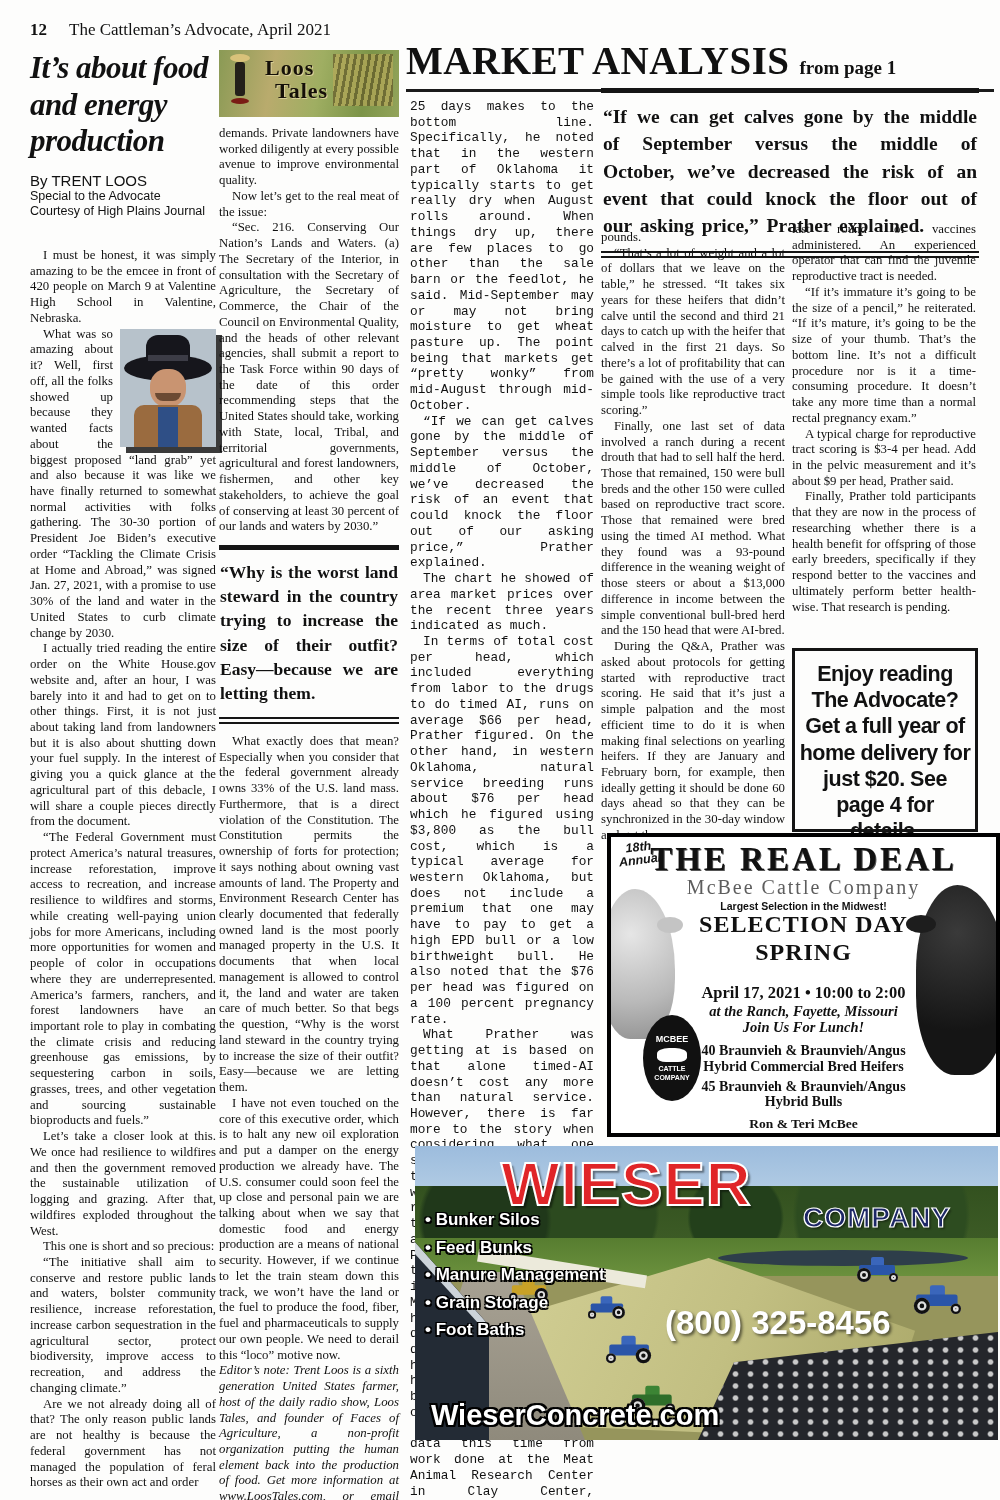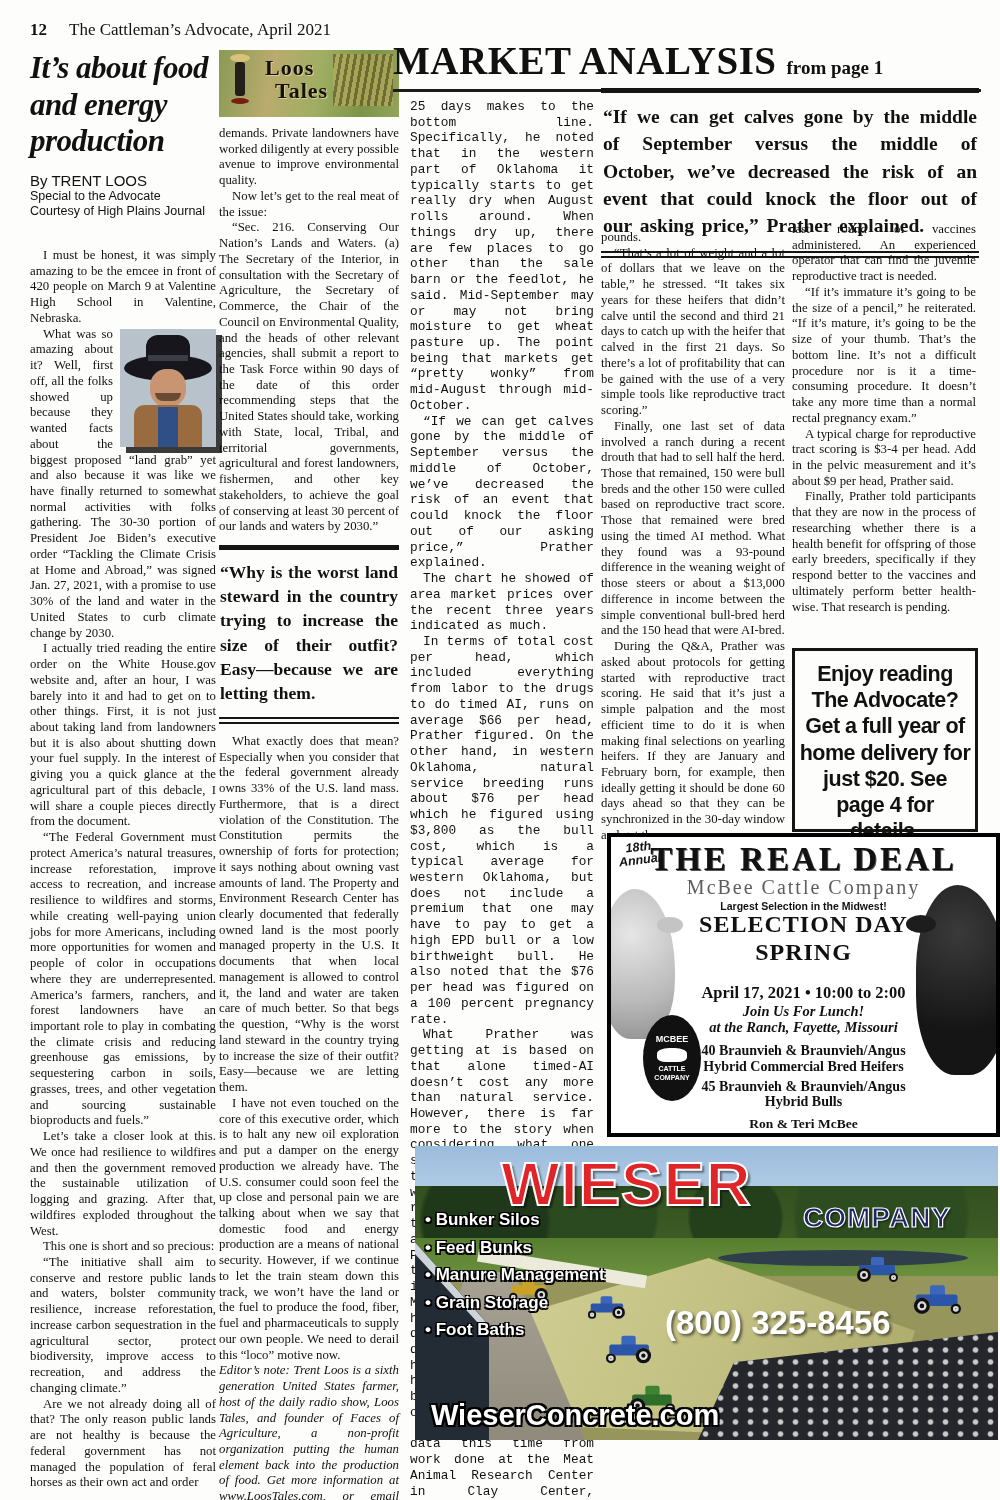--- a/index.html
+++ b/index.html
@@ -38,21 +38,21 @@
   .loos-w2{left:56px;top:28px;}
   .mascot{position:absolute;left:10px;top:4px;width:22px;height:52px;}
   .mascot .m-hat{position:absolute;left:1px;top:0;width:20px;height:8px;background:#d9c27a;border-radius:50%;}
   .mascot .m-body{position:absolute;left:6px;top:8px;width:10px;height:34px;background:#23201a;border-radius:3px;}
   .mascot .m-base{position:absolute;left:2px;top:44px;width:18px;height:6px;background:#7a1c14;border-radius:50%;}
   .pull-quote{border-top:5px solid #151515;border-bottom:7px double #151515;
               padding:10px 1px 12px 1px;margin:10px 0;font-weight:bold;font-size:17.5px;
               line-height:1.38;text-align:justify;word-spacing:1px;}
   .editors-note{font-style:italic;margin-top:14px;}
   
-  #market-head{left:393px;top:38px;width:588px;border-bottom:3px solid #1b1b1b;padding-bottom:6px;}
+  #market-head{left:406px;top:38px;width:588px;border-bottom:3px solid #1b1b1b;padding-bottom:6px;}
   #market-head .t{font-weight:bold;font-size:39px;letter-spacing:.5px;}
   #market-head .s{font-weight:bold;font-size:19px;margin-left:10px;}
   #m-col1{left:410px;top:95px;width:184px;}
   #m-quote{left:601px;top:88px;width:374px;border-top:5px solid #151515;border-bottom:7px double #151515;
            padding:10px 2px 12px 2px;font-weight:bold;font-size:19.5px;line-height:1.4;
            text-align:justify;word-spacing:3px;}
   #m-col2{left:601px;top:222px;width:184px;}
   #m-col3{left:792px;top:222px;width:184px;}
   
   #subscribe{left:792px;top:648px;width:172px;height:158px;border:3px solid #141414;
@@ -245,22 +245,22 @@
     <div class="lc">CATTLE</div>
     <div class="lc">COMPANY</div>
   </div>
   <div class="mcbee-inner">
     <div class="trd">THE REAL DEAL</div>
     <div class="mc-company">McBee Cattle Company</div>
     <div class="mc-tag">Largest Selection in the Midwest!</div>
     <div class="mc-spring" style="margin-top:0;">SELECTION DAY</div>
     <div class="mc-spring">SPRING</div>
     <div class="mc-date">April 17, 2021 • 10:00 to 2:00</div>
+    <div class="mc-it">at the Ranch, Fayette, Missouri</div>
     <div class="mc-it">Join Us For Lunch!</div>
-    <div class="mc-it">at the Ranch, Fayette, Missouri</div>
     <div class="mc-offer">
       <div>40 Braunvieh &amp; Braunvieh/Angus</div>
       <div>Hybrid Commercial Bred Heifers</div>
     </div>
     <div class="mc-offer" style="margin-top:4px;">
       <div>45 Braunvieh &amp; Braunvieh/Angus</div>
       <div>Hybrid Bulls</div>
     </div>
     <div class="mc-owner">Ron &amp; Teri McBee</div>
     <div class="mc-small">221 State Rt. H • Fayette, MO 65248</div>

